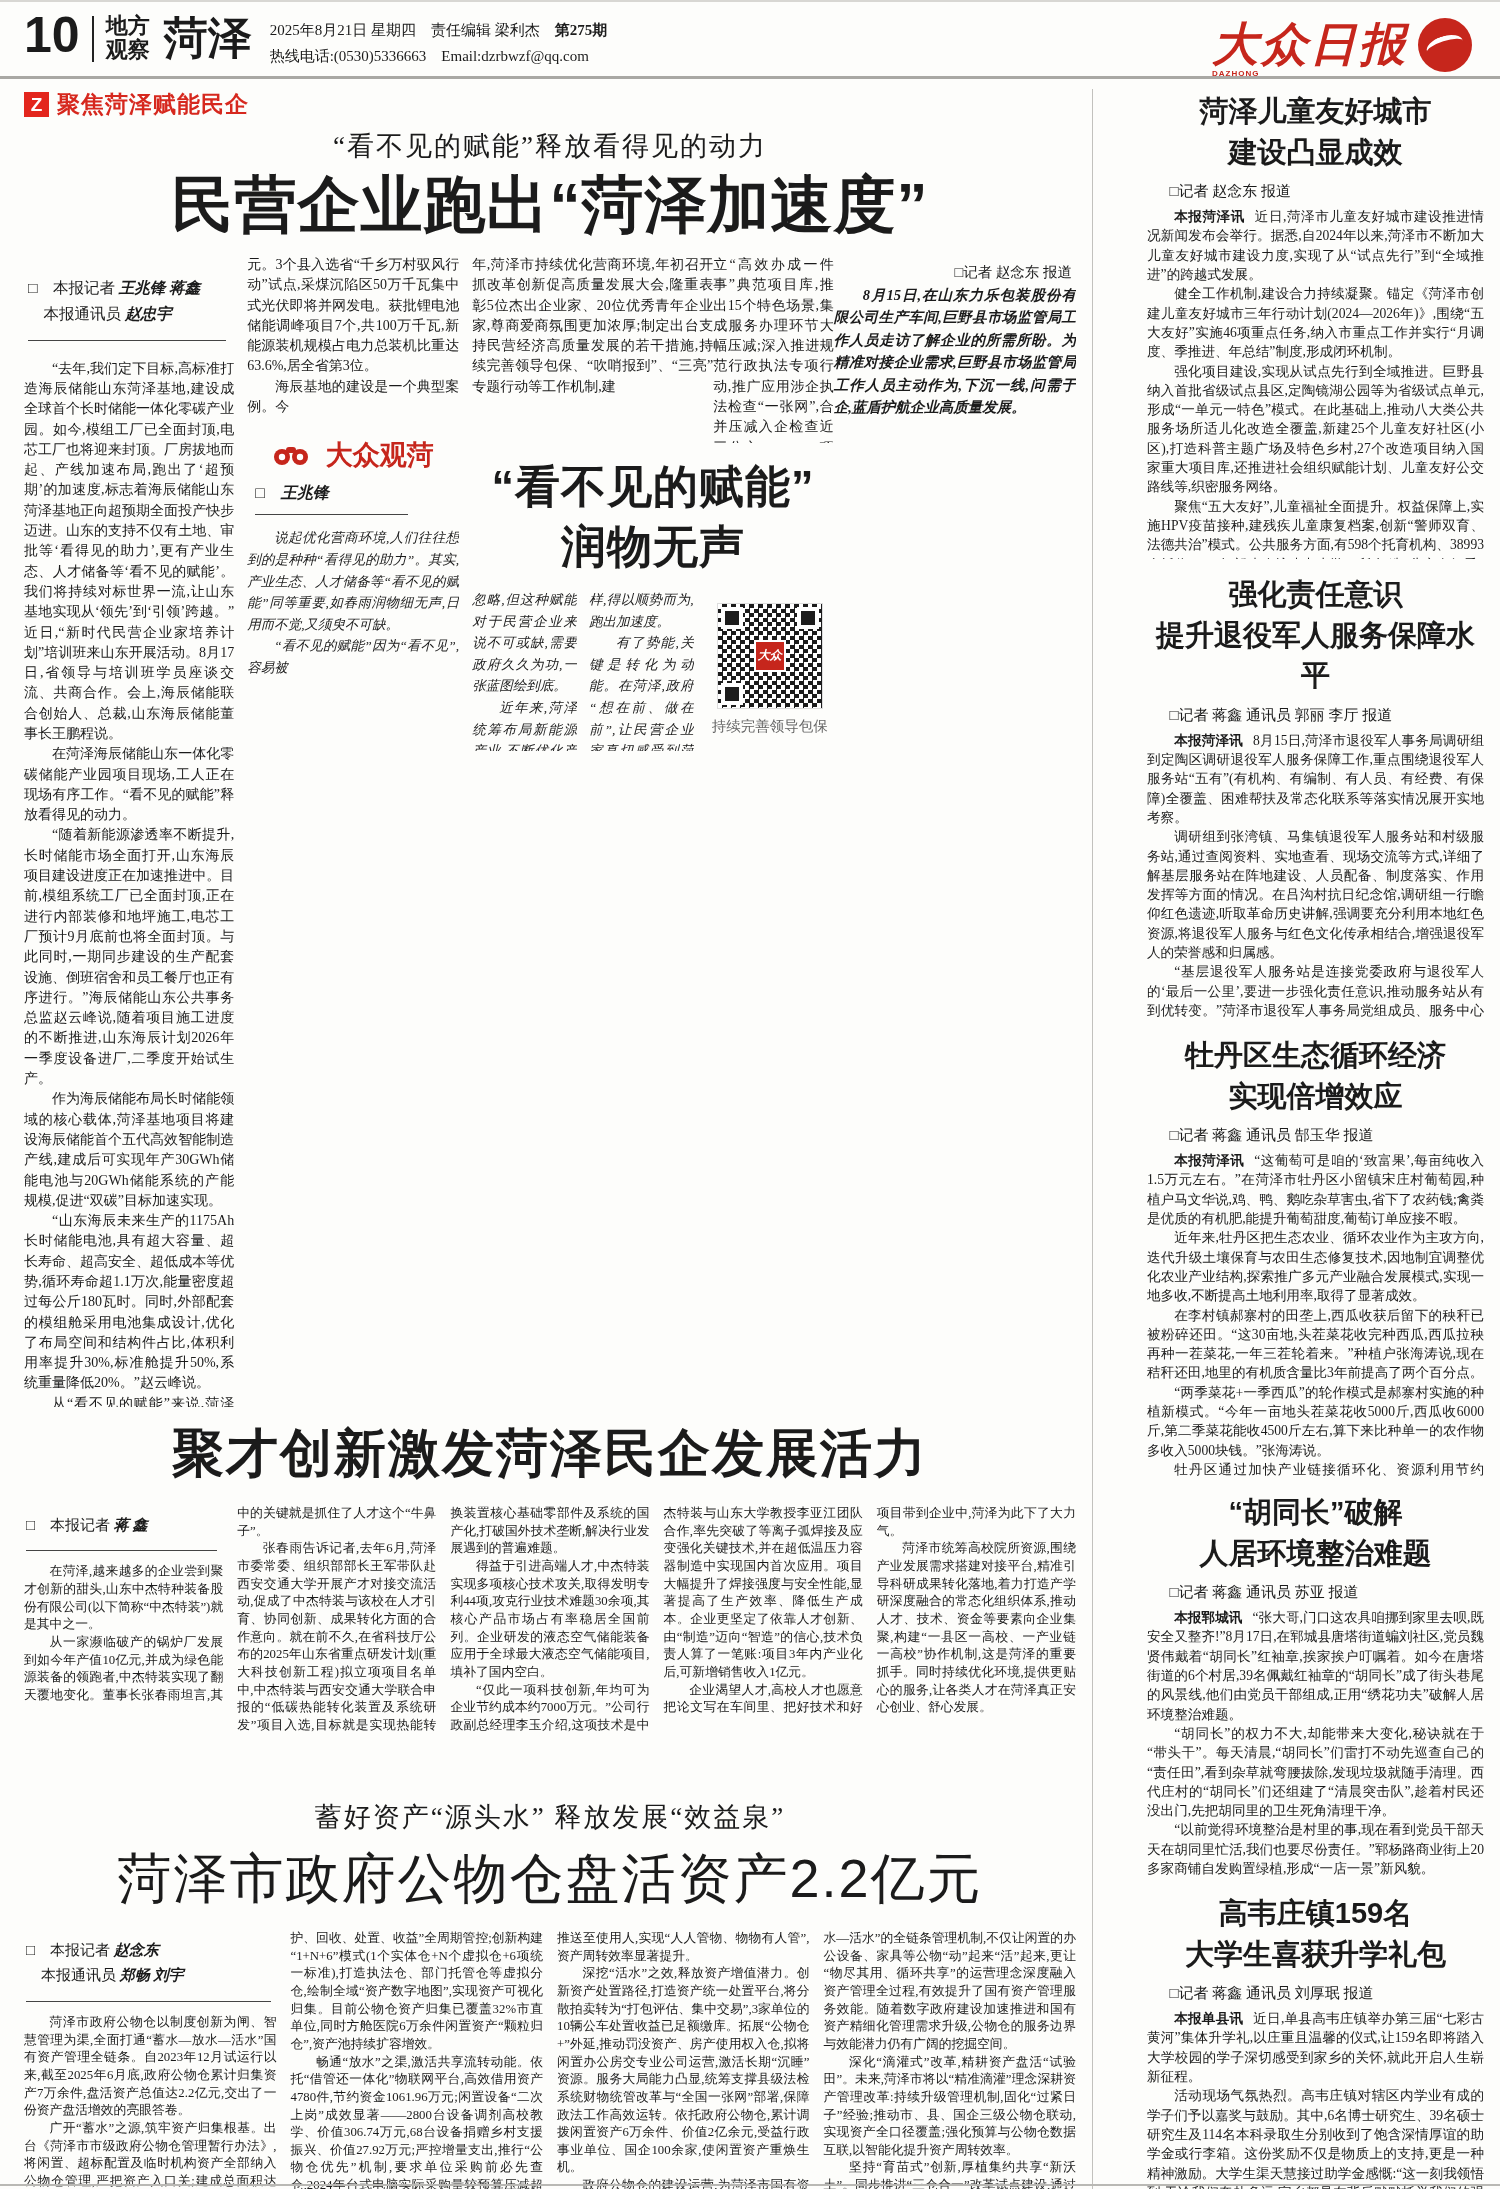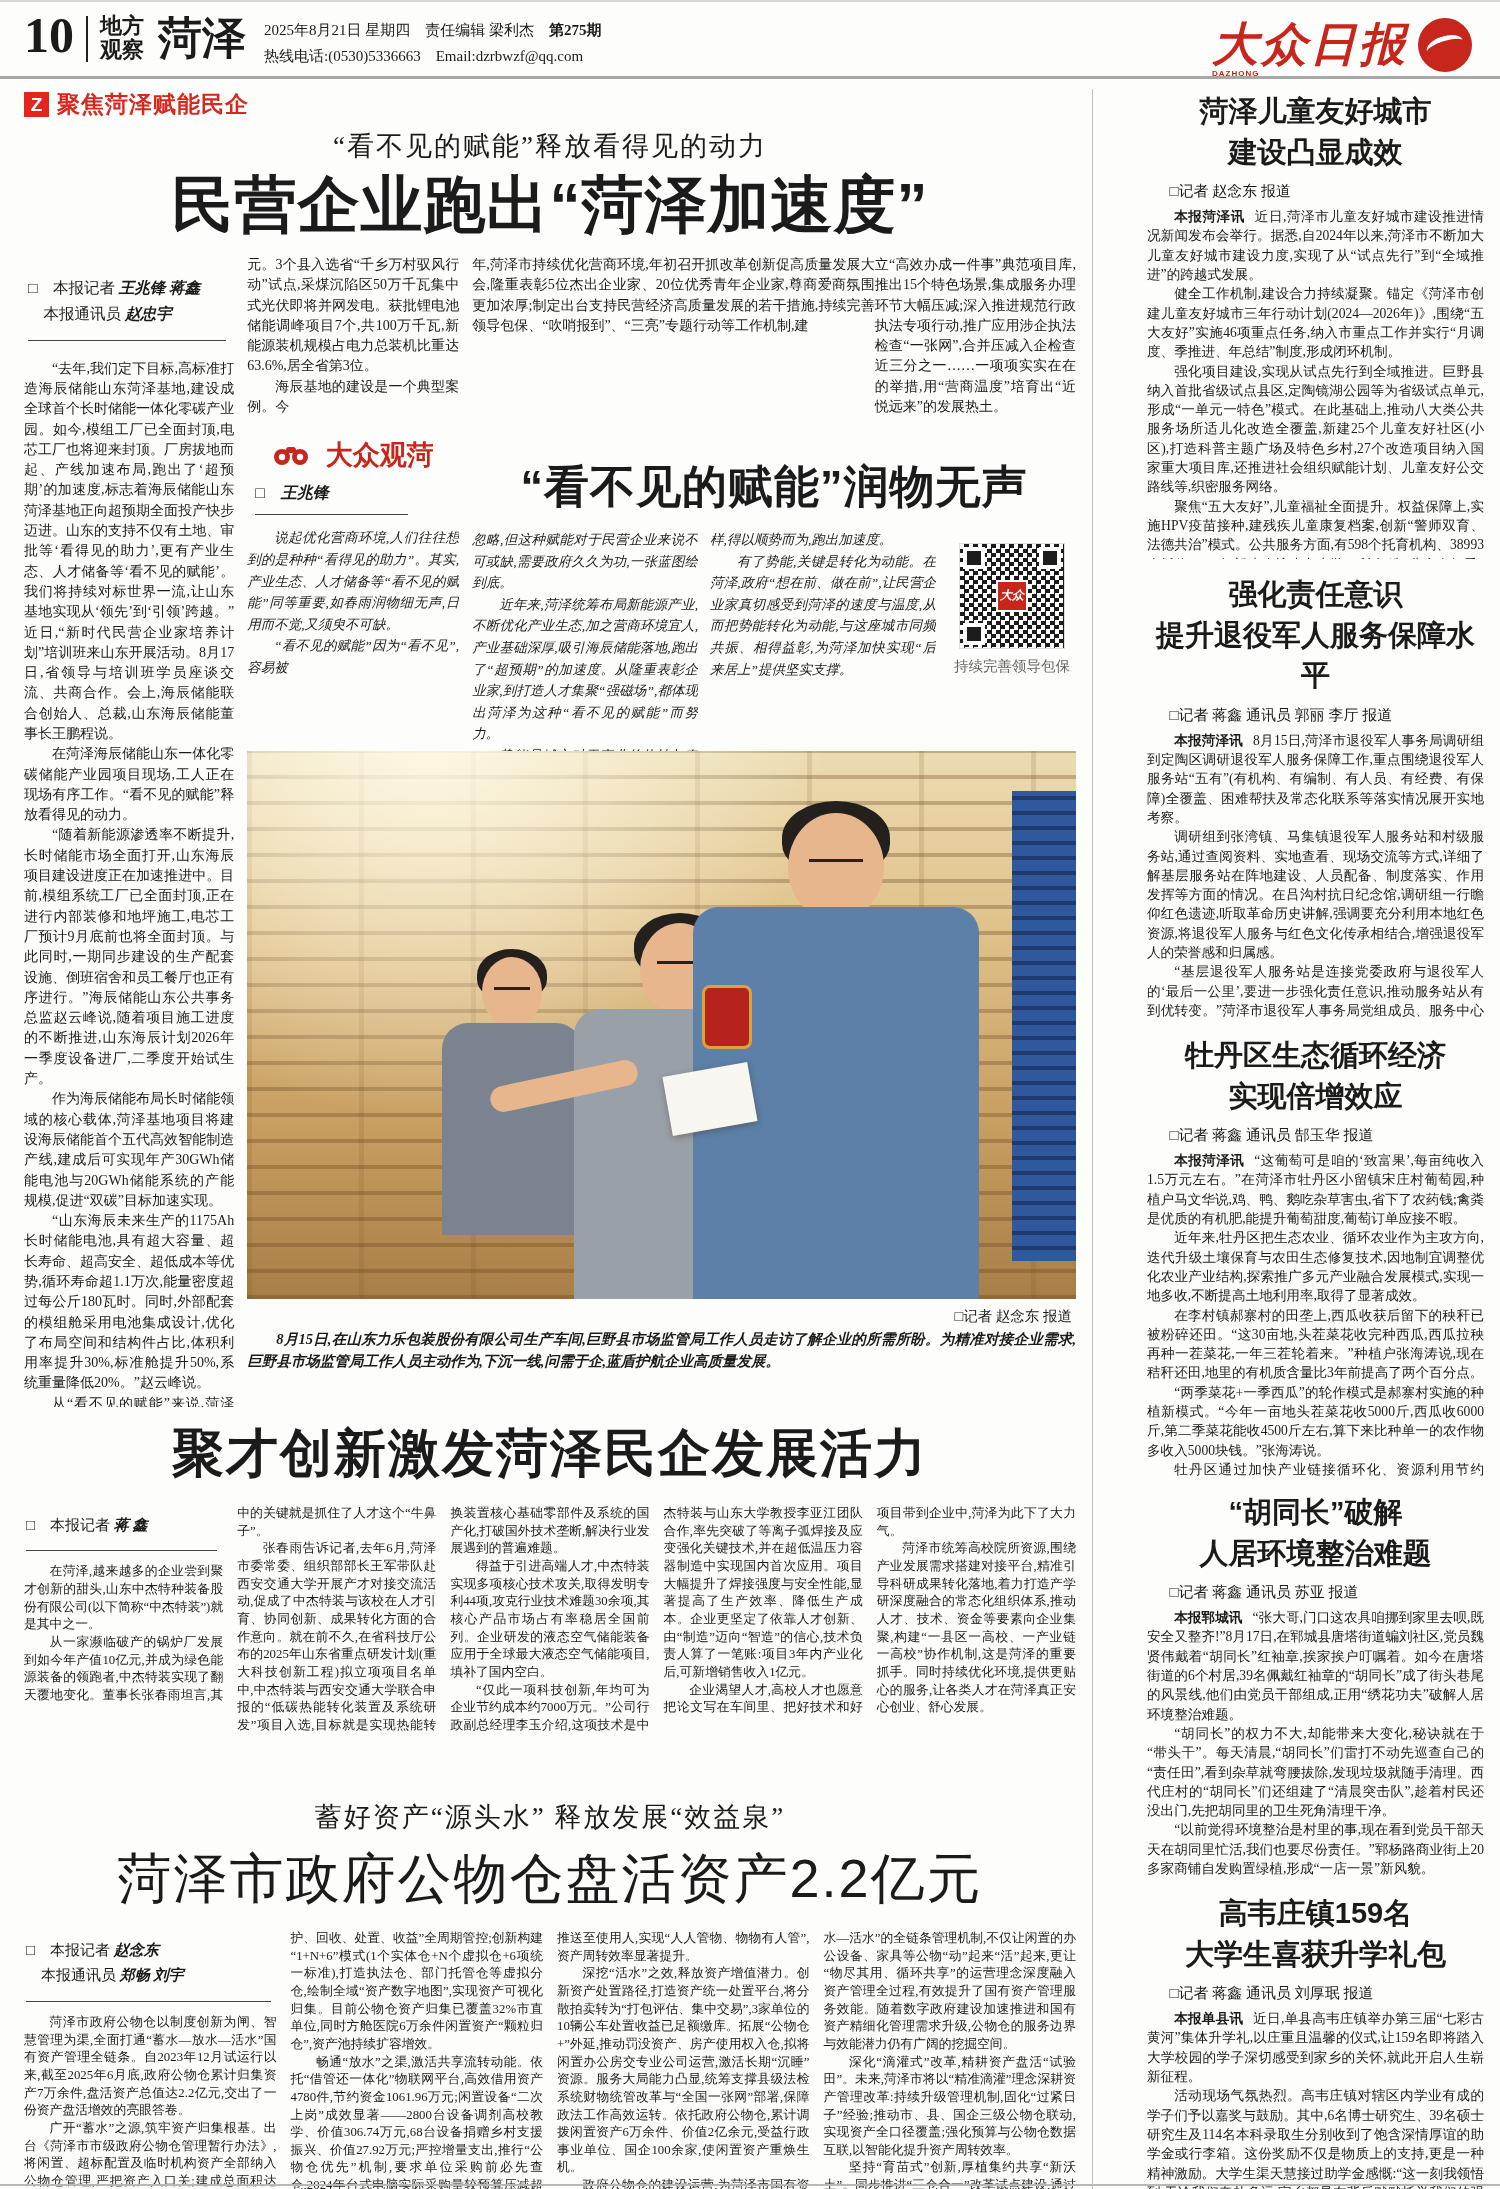--- a/index.html
+++ b/index.html
@@ -1,20 +1,20 @@
 <!DOCTYPE html>
 <html lang="zh"><head>
 <meta charset="utf-8">
 <style>
   html,body{margin:0;padding:0}
   body{width:1500px;height:2189px;background:#e9e8e4;font-family:"Liberation Serif","DejaVu Serif",serif;color:#1b1b1b}
   .page{position:relative;width:1500px;height:2189px;background:#fdfdfb;overflow:hidden;border-top:2px solid #d8d7d3;box-sizing:border-box}
   
   .hdr{display:flex;align-items:flex-start;padding:12px 18px 0 24px;height:58px}
-  .pagenum{font-size:50px;font-weight:700;line-height:.85;font-family:Liberation Serif, serif}
+  .pagenum{font-size:50px;font-weight:700;line-height:.85;font-family:Liberation Sans, sans-serif}
   .hdr-div{width:2px;height:46px;background:#222;margin:2px 12px 0 12px}
   .sec-name{font-size:22px;font-weight:800;line-height:1.1;font-family:"Liberation Sans",sans-serif}
   .edition{font-size:44px;font-weight:800;margin:0 18px 0 14px;line-height:1.1;font-family:"Liberation Sans",sans-serif}
   .dateblock{font-size:15px;line-height:1.75;padding-top:3px}
   .dateblock .issue{font-weight:800}
   .masthead{margin-left:auto;display:flex;align-items:center;gap:10px;padding-right:10px}
   .mast-name{color:#c6261c;font-size:46px;font-weight:800;font-style:italic;letter-spacing:3px}
   .emblem{width:54px;height:54px;background:#c6261c;border-radius:50%;position:relative}
   .emblem::after{content:"";position:absolute;left:8px;top:18px;width:38px;height:16px;border-top:5px solid #fff;border-radius:50%;transform:rotate(-18deg)}
   .mast-sub{position:absolute;margin-top:56px;font-size:8px;color:#c6261c;font-weight:700;letter-spacing:1px;font-family:"Liberation Sans",sans-serif}
@@ -33,21 +33,21 @@
   .headline2{font-size:45px;font-weight:900;font-family:"Liberation Sans",sans-serif;text-align:center;margin:14px 0 12px;letter-spacing:1px}
   .headline3{font-size:52px;font-weight:900;font-family:Liberation Mono, monospace;text-align:center;margin:12px 0 10px;letter-spacing:2px}
   .headline4{font-size:54px;font-weight:400;font-family:"Liberation Sans",sans-serif;text-align:center;margin:4px 0 14px;letter-spacing:2px}
   
   .para{margin:0;text-indent:2em;text-align:justify;font-size:14px;line-height:1.45}
   .cont{text-indent:0}
   .kai-p{font-style:italic;font-size:13.5px;line-height:1.6;font-weight:500}
   
   .story1{display:flex;gap:13px;height:1152px;overflow:hidden}
   .s1-col1{width:212px;overflow:hidden}
-  .s1-rest{width:836px;display:flex;flex-direction:column}
+  .s1-rest{width:836px;display:flex;flex-direction:row}
   .s1-top{display:flex;gap:13px;height:496px;overflow:hidden}
   .s1-col2{width:212px;overflow:hidden}
   .s1-right{flex:1;display:flex;flex-direction:column}
   .cols34{display:flex;height:188px;overflow:hidden}
   .s1-col3{flex:2}
   .s1-col4{flex:1}
   .commentary-row{display:flex;gap:12px;flex:1;overflow:hidden}
   .cmt-col{flex:1;overflow:hidden}
   
   .byline-box{margin:16px 8px 18px 4px;padding:4px 0 12px;border-bottom:1.5px solid #444;font-size:15.5px;line-height:1.7}

